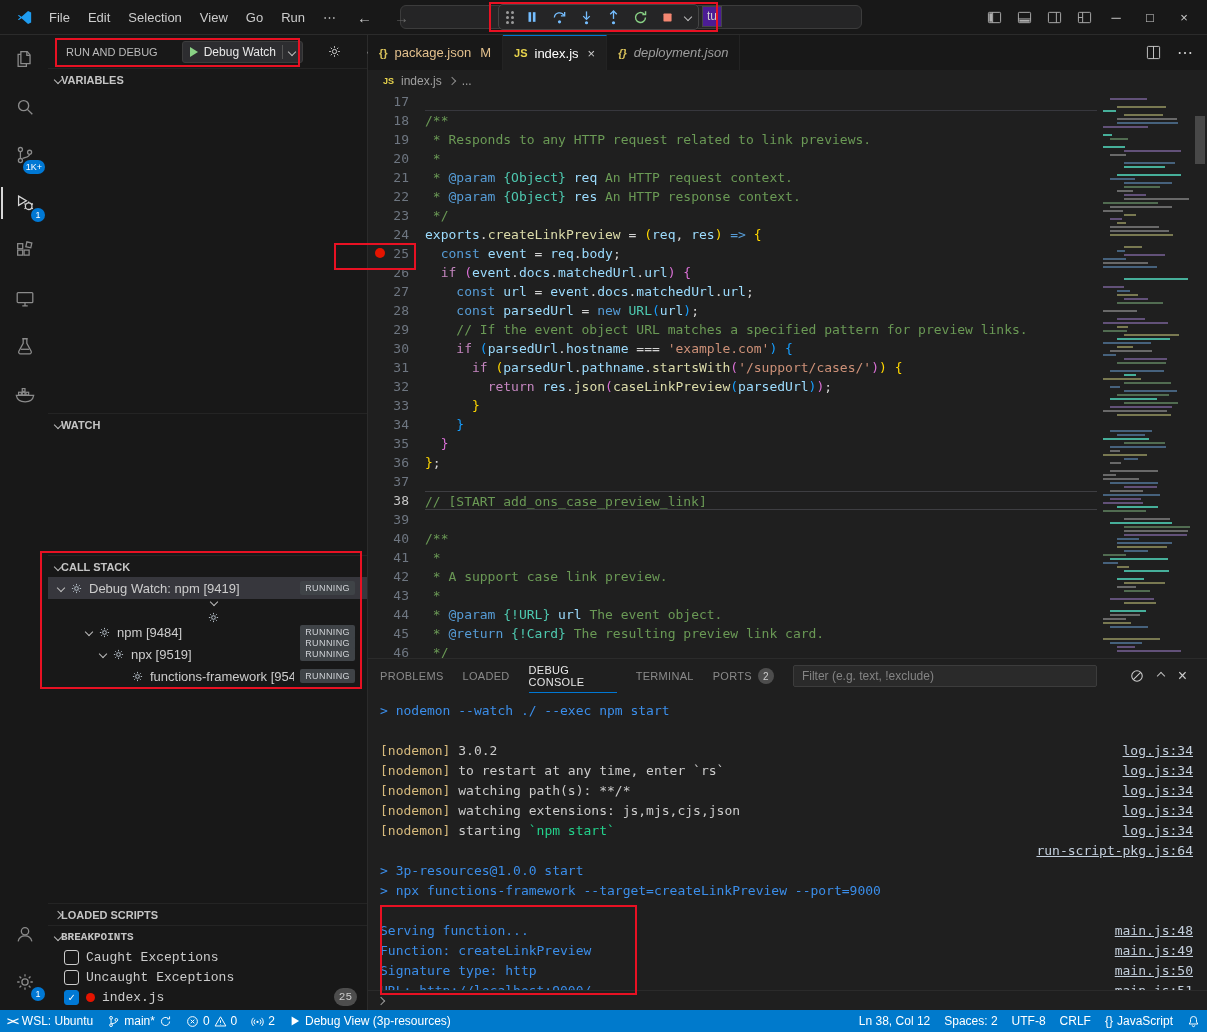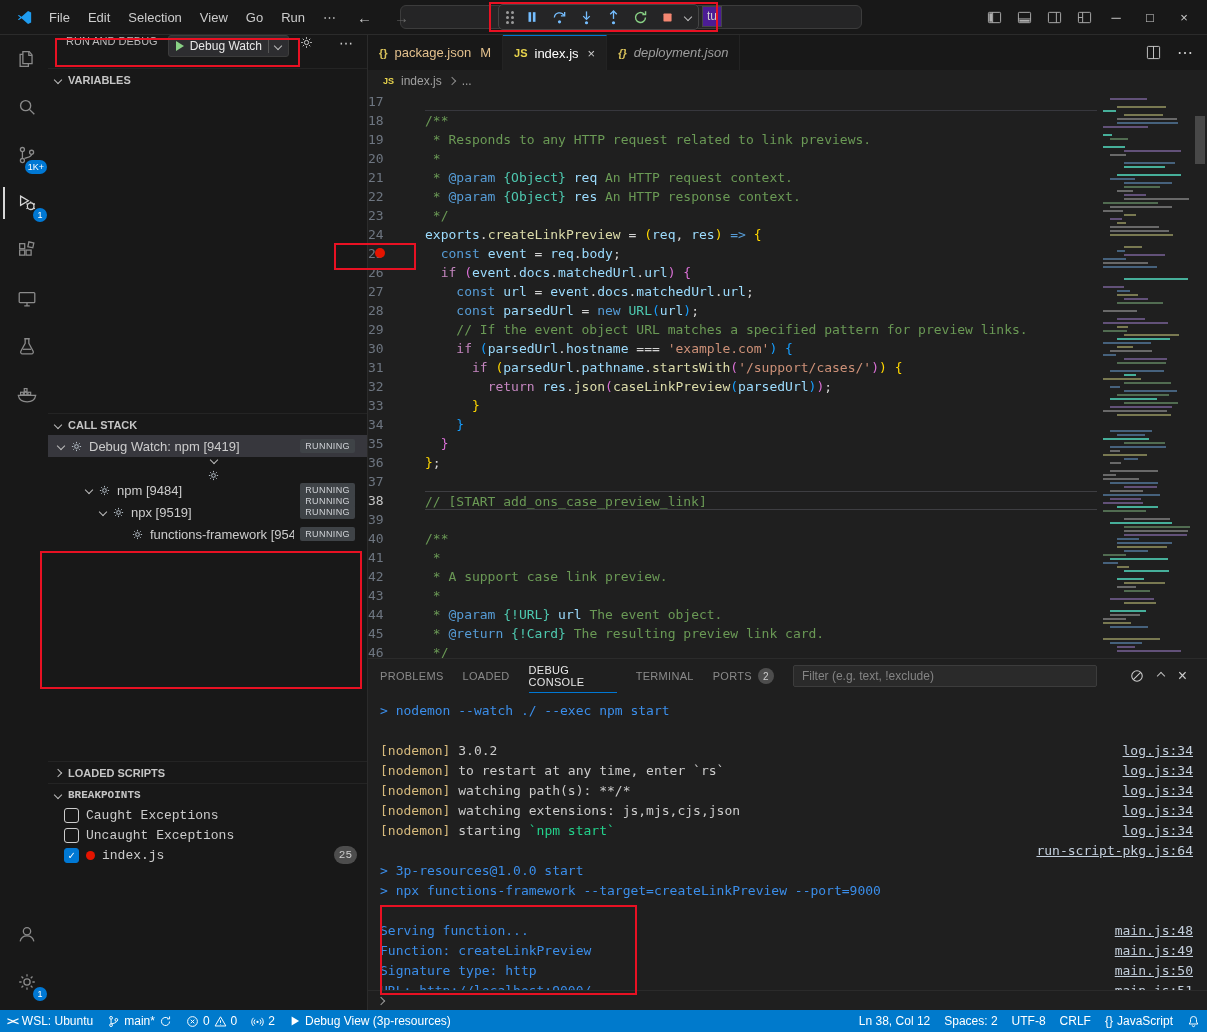--- a/index.html
+++ b/index.html
@@ -23,40 +23,40 @@
   .tb-right { position:absolute; right:0; top:0; height:35px; display:flex; align-items:center; padding-right:6px; }
   .layout-ic { width:30px; height:35px; display:grid; place-items:center; }
   .winbtn { width:34px; height:35px; display:grid; place-items:center; font-size:13px; color:#cccccc; }
 
   .chev { width:7px; height:7px; border-right:1.4px solid #bcbcbc; border-bottom:1.4px solid #bcbcbc; display:inline-block; transform:rotate(45deg); flex:none; }
   .chev.right { transform:rotate(-45deg); }
   .chev.up { transform:rotate(-135deg); }
   .chev.sm { width:6px; height:6px; }
 
   
-  .activitybar { position:absolute; left:0; top:35px; width:56px; height:975px; background:#181818; border-right:2px solid #ffffff; display:flex; flex-direction:column; align-items:center; }
+  .activitybar { position:absolute; left:0; top:35px; width:56px; height:975px; background:#181818; border-right:6px solid #ffffff; display:flex; flex-direction:column; align-items:center; }
   .ab-item { position:relative; width:48px; height:48px; display:grid; place-items:center; color:#8b8b8b; }
   .ab-item.active { color:#d7d7d7; }
   .ab-item.active::before { content:""; position:absolute; left:0; top:8px; bottom:8px; width:2px; background:#d7d7d7; }
   .ab-badge { position:absolute; right:4px; bottom:5px; background:#0078d4; color:#fff; font-size:9px; line-height:12px; min-width:14px; text-align:center; border-radius:8px; padding:1px 3px; }
   .ab-badge:empty { display:none; }
   .ab-bottom { margin-top:auto; margin-bottom:4px; display:flex; flex-direction:column; align-items:center; }
 
   
   .sidebar { position:absolute; left:48px; top:35px; width:320px; height:975px; background:#181818; border-right:1px solid #2b2b2b; display:flex; flex-direction:column; font-size:13px; }
-  .sb-toolbar { height:33px; flex:none; display:flex; align-items:flex-start; gap:10px; padding:0 10px 0 18px; }
+  .sb-toolbar { height:33px; flex:none; display:flex; align-items:center; gap:24px; padding:0 10px 0 18px; }
   .sb-title { font-size:11px; color:#bbbbbb; white-space:nowrap; }
   .cfg-pill { display:flex; align-items:center; gap:6px; background:#2d2d30; border:1px solid #3c3c3c; border-radius:3px; height:22px; padding:0 7px; }
   .cfg-pill .play { width:0; height:0; border-left:8px solid #89d185; border-top:5px solid transparent; border-bottom:5px solid transparent; }
   .cfg-pill .txt { font-size:12px; color:#e8e8e8; white-space:nowrap; }
   .cfg-pill .div { width:1px; height:14px; background:#555; }
   .sb-gear { display:grid; place-items:center; }
   .sb-more { font-size:14px; color:#cccccc; margin-left:auto; padding-right:4px; }
   .section { flex:none; display:flex; flex-direction:column; overflow:hidden; }
-  .sec-head { height:22px; flex:none; display:flex; align-items:center; gap:7px; padding-left:7px; font-size:11px; font-weight:700; color:#c5c5c5; border-top:1px solid #242424; }
+  .sec-head { height:22px; flex:none; display:flex; align-items:center; padding-left:7px; font-size:11px; font-weight:700; color:#c5c5c5; border-top:1px solid #242424; }
   .sec-variables { height:345px; } .sec-watch { height:142px; } .sec-callstack { height:348px; } .sec-loaded { height:22px; } .sec-breakpoints { flex:1;font-family:Liberation Mono, monospace; }
   .cs-row { height:22px; flex:none; display:flex; align-items:center; gap:6px; padding-right:12px; white-space:nowrap; }
   .cs-row.selected { background:#37373d; }
   .cs-row .lbl { overflow:hidden; text-overflow:clip; color:#cccccc; }
   .cs-spacer { width:11px; flex:none; }
   .run-badge { margin-left:auto; background:#3f4347; color:#cfd2d6; font-size:9px; letter-spacing:.4px; padding:2px 5px; border-radius:2px; flex:none; }
   .bp-row { height:20px; flex:none; display:flex; align-items:center; gap:7px; padding:0 10px 0 16px; }
   .cbx { width:15px; height:15px; border:1px solid #cccccc; border-radius:3px; background:transparent; flex:none; display:grid; place-items:center; font-size:11px; color:#fff; }
   .cbx.checked { background:#0078d4; border-color:#0078d4; }
   .bpdot { width:9px; height:9px; border-radius:50%; background:#e51400; flex:none; }
@@ -75,21 +75,21 @@
   .tab.active .flag { color:#cccccc; }
   .tab.preview { font-style:italic; }
   .tab-actions { margin-left:auto; display:flex; align-items:center; gap:16px; padding:0 14px; color:#cccccc; }
   .breadcrumb { position:absolute; left:368px; top:70px; width:839px; height:22px; background:#1f1f1f; display:flex; align-items:center; gap:7px; padding-left:15px; font-size:12px; color:#a0a0a0; }
   .breadcrumb .bicon { font-size:9px; font-weight:700; color:#e8d44d; }
 
   
   .editor { position:absolute; left:368px; top:92px; width:839px; height:566px; background:#1f1f1f; overflow:hidden; }
   .code { position:absolute; inset:0; }
   .code-row { display:flex; height:19px; line-height:19px; font-family:"DejaVu Sans Mono", monospace; font-size:13px; white-space:pre; }
-  .gutter { width:57px; flex:none; position:relative; text-align:left; padding-right:16px; color:#6e7681; }
+  .gutter { width:57px; flex:none; position:relative; text-align:right; padding-right:16px; color:#6e7681; }
   .code-row.cur .gutter { color:#c6c6c6; }
   .bp-gutter { position:absolute; left:7px; top:4px; width:10px; height:10px; border-radius:50%; background:#e51400; }
   .code-row pre { flex:1; font:inherit; color:#d4d4d4; margin-right:110px; }
   .code-row.cur pre { border-top:1px solid #3e3e42; border-bottom:1px solid #3e3e42; }
   .code-row.sep pre { border-bottom:1px solid #37373d; }
   .t-cmt{color:#6A9955} .t-kw{color:#569CD6} .t-ctrl{color:#C586C0} .t-var{color:#9CDCFE}
   .t-fn{color:#DCDCAA} .t-str{color:#CE9178} .t-cls{color:#4EC9B0} .t-wht{color:#D4D4D4}
   .t-b1{color:#FFD700} .t-b2{color:#DA70D6} .t-b3{color:#179FFF}
   .minimap { position:absolute; top:0; right:14px; width:92px; bottom:0; background:#1f1f1f; }
   .mbar { position:absolute; height:2px; opacity:.85; }
@@ -337,20 +337,26 @@
       <span class="sb-more">⋯</span>
     </div>
 
     <section class="section sec-variables">
       <div class="sec-head">
         <span class="chev sm"></span>
         <span>VARIABLES</span>
       </div>
     </section>
 
+    <section class="section sec-watch">
+      <div class="sec-head">
+        <span class="chev sm"></span>
+        <span>WATCH</span>
+      </div>
+    </section>
 
     <section class="section sec-callstack">
       <div class="sec-head">
         <span class="chev sm"></span>
         <span>CALL STACK</span>
       </div>
       <div id="call-stack-rows">
           <div class="cs-row selected" style="padding-left: 10px;">
             <span class="chev sm"></span>
             <span>

